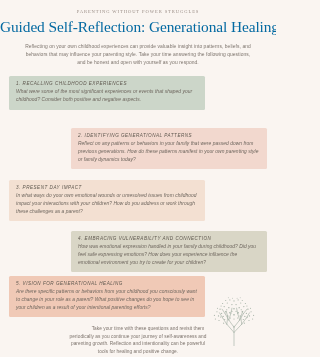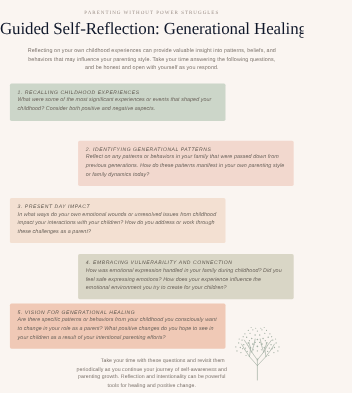--- a/index.html
+++ b/index.html
@@ -30,21 +30,21 @@
     letter-spacing: 0.9px;
     color: #9a8d86;
     margin: 9px 0 0 0;
     text-transform: uppercase;
   }
   .page-title {
     text-align: center;
     font-family: "Liberation Serif", serif;
     font-size: 15.4px;
     font-weight: 400;
-    color: #0f172a;
+    color: #0369a1;
     letter-spacing: -0.1px;
     margin: 4px 0 0 0;
     white-space: nowrap;
   }
   .intro {
     margin: 7px auto 0 auto;
     width: 228px;
     text-align: center;
     font-size: 4.9px;
     line-height: 1.62;

